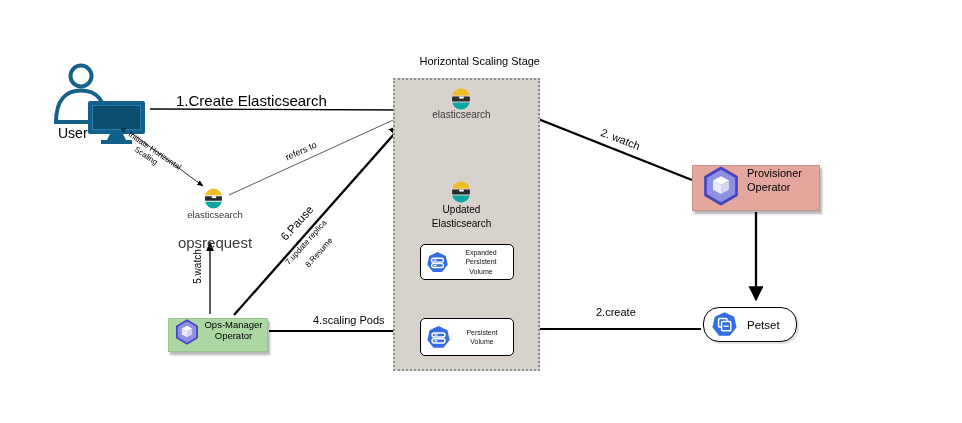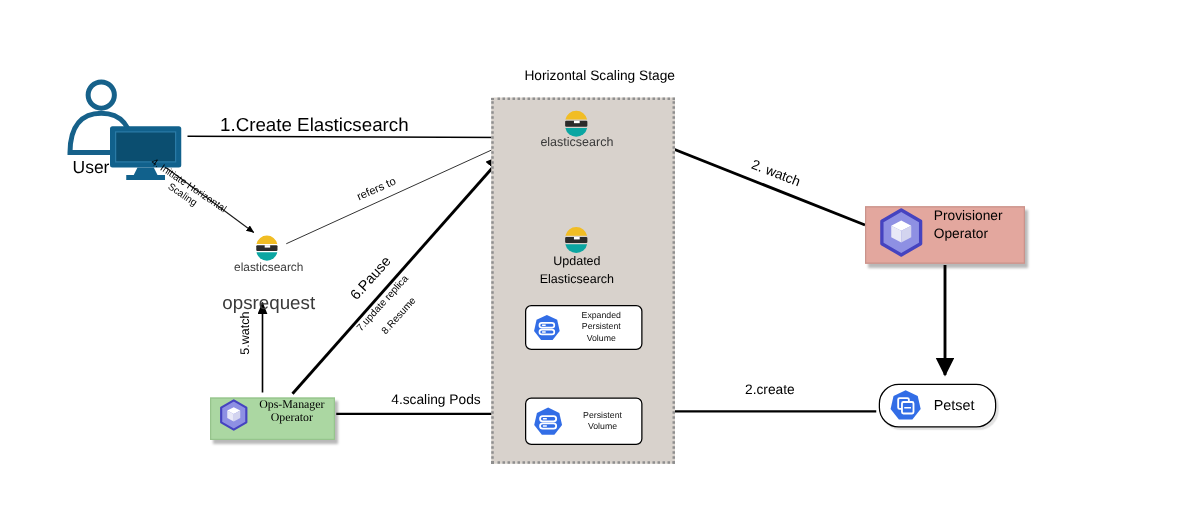--- a/index.html
+++ b/index.html
@@ -23,21 +23,21 @@
   }
   .white-node .txt{flex:1;text-align:center;font-size:7px;line-height:9.5px;color:#111;}
   
   .op-box{
     position:absolute;display:flex;align-items:flex-start;box-sizing:border-box;
     box-shadow:2px 3px 2px rgba(0,0,0,0.28);
   }
   .provisioner{left:692px;top:165px;width:128px;height:46px;background:#e3a79e;border:1px solid #c9938b;}
   .provisioner .txt{font-size:11px;line-height:14px;margin-left:6px;}
   .opsmanager{left:168px;top:318px;width:100px;height:34px;background:#abd7a2;border:1px solid #96c48c;}
-  .opsmanager .txt{font-size:9.5px;line-height:11px;text-align:center;flex:1;font-family:Liberation Serif, serif;}
+  .opsmanager .txt{font-size:9.5px;line-height:11px;text-align:center;flex:1;}
   .petset-box{
     position:absolute;left:703px;top:307px;width:94px;height:35px;background:#fff;
     border:1.6px solid #000;border-radius:16px;box-sizing:border-box;display:flex;align-items:center;
     box-shadow:2px 2px 1px rgba(0,0,0,0.12);
   }
   .petset-box .txt{font-size:11.5px;margin-left:9px;}
   .user-label{position:absolute;left:58px;top:125px;font-size:14px;text-align:right;}
   svg{display:block;}
 </style>
 </head>

